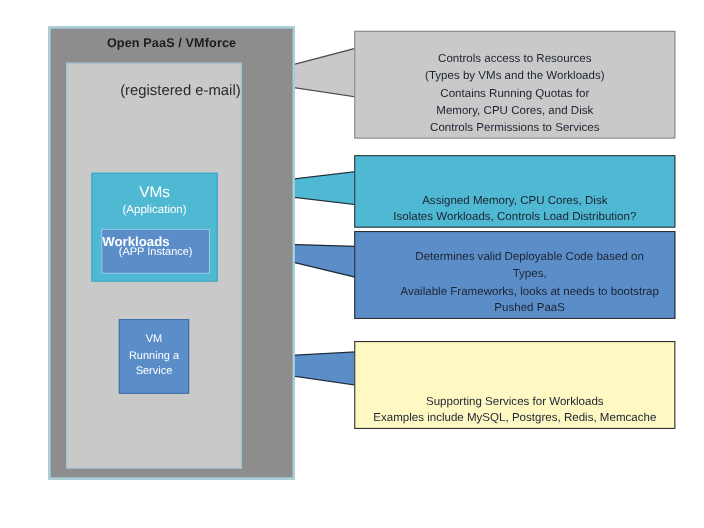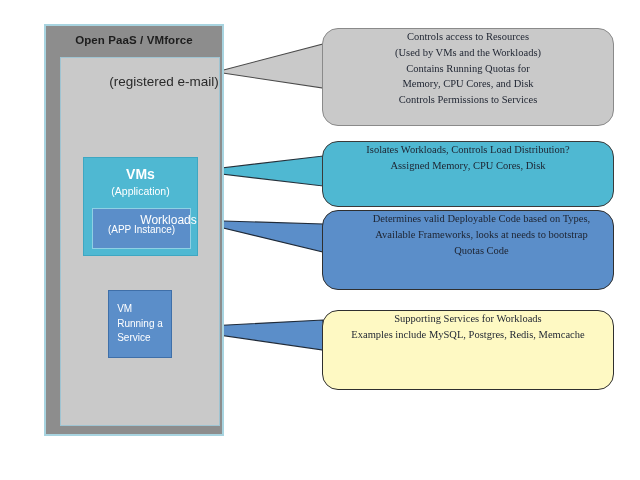--- a/index.html
+++ b/index.html
@@ -11,21 +11,21 @@
     position:relative;
   }
   #stage{position:absolute;left:0;top:0;width:640px;height:480px;}
 
   
   #connectors{position:absolute;left:0;top:0;width:640px;height:480px;z-index:1;}
 
   
   .platform{
     position:absolute;
-    left:44px;top:24px;width:180px;height:412px;
+    left:44px;top:24px;width:224px;height:412px;
     background:#8d8d8d;
     border:2px solid #a8d4e0;
     box-sizing:border-box;
     z-index:2;
   }
   .platform-title{
     position:absolute;left:0;top:8px;width:100%;
     text-align:center;
     font-size:11.5px;font-weight:bold;color:#1d1d1d;
     letter-spacing:.1px;
@@ -50,68 +50,67 @@
   .vms-box{
     position:absolute;
     left:83px;top:157px;width:115px;height:99px;
     background:#4fb8d2;
     border:1px solid #3ea7c2;
     box-sizing:border-box;
     z-index:3;
   }
   .vms-title{
     position:absolute;left:0;top:8px;width:100%;text-align:center;
-    font-size:14px;font-weight:bold;color:#ffffff;
+    font-size:14px;font-weight:normal;color:#ffffff;
   }
   .vms-sub{
     position:absolute;left:0;top:27px;width:100%;text-align:center;
     font-size:10.5px;color:#ffffff;
   }
 
   
   .workloads-box{
     position:absolute;
     left:8px;top:50px;width:99px;height:41px;
     background:#5b8ec9;
     border:1.5px solid #8fd0e4;
     box-sizing:border-box;
   }
   .wl-title{
-    position:absolute;left:0;top:4px;width:100%;text-align:center;
-    font-size:12px;font-weight:normal;color:#ffffff;padding-left:27px;
+    position:absolute;left:0;top:4px;width:100%;text-align:left;
+    font-size:12px;font-weight:bold;color:#ffffff;
   }
   .wl-sub{
     position:absolute;left:0;top:15px;width:100%;text-align:center;
     font-size:10px;color:#ffffff;
   }
 
   
   .vm-service-box{
     position:absolute;
     left:108px;top:290px;width:64px;height:68px;
     background:#5b8ec9;
     border:1.5px solid #3f6fa8;
     box-sizing:border-box;
     z-index:3;
     display:flex;align-items:center;justify-content:center;
   }
   .vm-service-text{
-    text-align:left;font-size:10px;color:#ffffff;line-height:1.45;
+    text-align:center;font-size:10px;color:#ffffff;line-height:1.45;
   }
   .vm-service-text span{display:block;}
 
   
   .callout{
     position:absolute;
     box-sizing:border-box;
-    border-radius:16px;
-    display:flex;align-items:flex-start;justify-content:center;
+    border-radius:0;
+    display:flex;align-items:flex-end;justify-content:center;
     text-align:center;
     z-index:3;
-    font-family:Liberation Serif, serif;
   }
   .callout .ctext{
     line-height:1.5;
     font-size:10.5px;
     color:#1d2330;
     padding:0 14px;
   }
   .callout .ctext span{display:block;}
 
   .callout-gray{
@@ -176,39 +175,39 @@
     <div class="vm-service-text">
       <span>VM</span>
       <span>Running a</span>
       <span>Service</span>
     </div>
   </div>
 
   <div class="callout callout-gray">
     <div class="ctext">
         <span>Controls access to Resources</span>
-        <span>(Used by VMs and the Workloads)</span>
+        <span>(Types by VMs and the Workloads)</span>
         <span>Contains Running Quotas for</span>
         <span>Memory, CPU Cores, and Disk</span>
         <span>Controls Permissions to Services</span>
       </div>
   </div>
 
   <div class="callout callout-cyan">
     <div class="ctext">
+        <span>Assigned Memory, CPU Cores, Disk</span>
         <span>Isolates Workloads, Controls Load Distribution?</span>
-        <span>Assigned Memory, CPU Cores, Disk</span>
       </div>
   </div>
 
   <div class="callout callout-blue1">
     <div class="ctext">
         <span>Determines valid Deployable Code based on Types,</span>
         <span>Available Frameworks, looks at needs to bootstrap</span>
-        <span>Quotas Code</span>
+        <span>Pushed PaaS</span>
       </div>
   </div>
 
   <div class="callout callout-blue2">
     <div class="ctext">
         <span>Supporting Services for Workloads</span>
         <span>Examples include MySQL, Postgres, Redis, Memcache</span>
       </div>
   </div>
 

